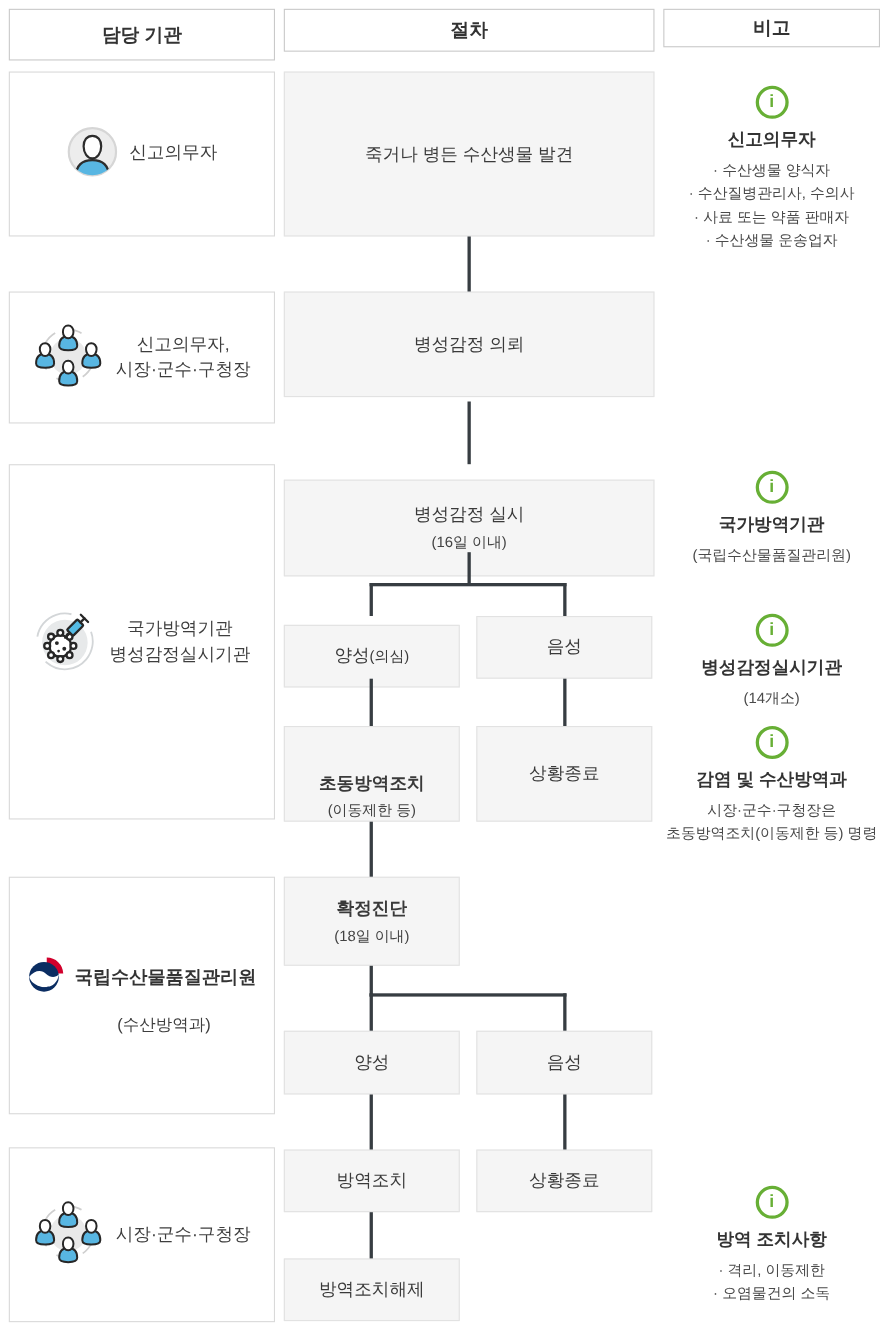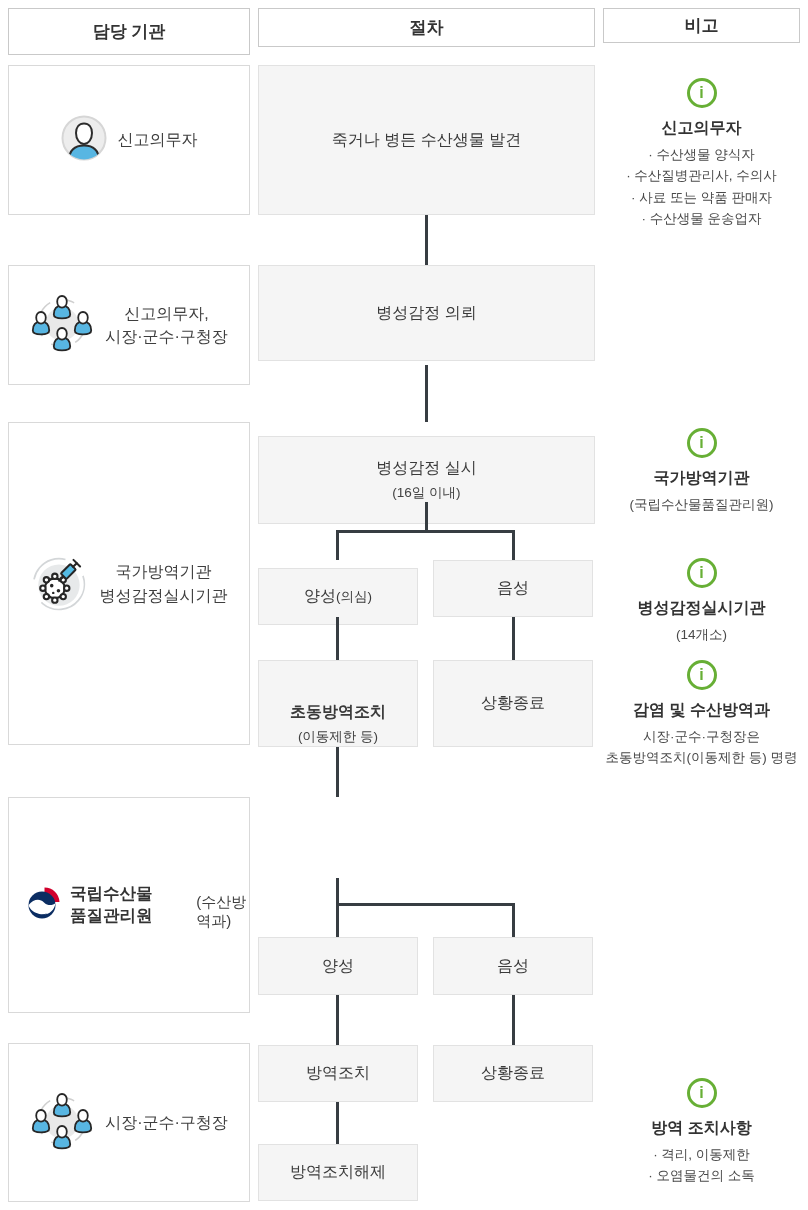--- a/index.html
+++ b/index.html
@@ -7,21 +7,21 @@
     position:relative;width:808px;height:1210px;background:#fff;
     font-family:"Liberation Sans","DejaVu Sans",sans-serif;color:#3a3a3a;overflow:hidden;
   }
   .abs{position:absolute;box-sizing:border-box;}
   
   .hdr{background:#fff;border:1px solid #c9c9c9;display:flex;align-items:center;justify-content:center;
        font-size:17px;font-weight:bold;color:#333;}
   
   .agency{background:#fff;border:1px solid #d9d9d9;display:flex;align-items:center;justify-content:center;gap:11px;}
   .agency .lbl{font-size:16px;color:#3e3e3e;line-height:1.45;text-align:center;}
-  .agency-col{flex-direction:row;gap:0;padding-left:18px;}
+  .agency-col{flex-direction:column;gap:0;}
   .agency-row{display:flex;align-items:center;gap:9px;}
   .agency .ttl{font-size:16.5px;font-weight:bold;color:#333;}
   .agency .dept{font-size:15px;color:#3e3e3e;margin-top:14px;padding-left:40px;}
   
   .proc{background:#f5f5f5;border:1px solid #e2e2e2;display:flex;flex-direction:column;
         align-items:center;justify-content:center;font-size:16px;color:#3a3a3a;text-align:center;}
   .proc .sub{font-size:13.5px;margin-top:5px;color:#424242;}
   .proc .b{font-weight:bold;}
   .inline-sub{font-size:13.5px;}
   
@@ -178,20 +178,24 @@
 
   <div class="abs proc" style="left:258px;top:660px;width:160px;height:87px;justify-content:flex-end;">
     <span class="b">초동방역조치</span>
     <span class="sub">(이동제한 등)</span>
   </div>
 
   <div class="abs proc" style="left:433px;top:660px;width:160px;height:87px;">
     <span>상황종료</span>
   </div>
 
+  <div class="abs proc" style="left:258px;top:797px;width:160px;height:81px;">
+    <span class="b">확정진단</span>
+    <span class="sub">(18일 이내)</span>
+  </div>
 
   <div class="abs proc" style="left:258px;top:937px;width:160px;height:58px;">
     <span>양성</span>
   </div>
 
   <div class="abs proc" style="left:433px;top:937px;width:160px;height:58px;">
     <span>음성</span>
   </div>
 
   <div class="abs proc" style="left:258px;top:1045px;width:160px;height:57px;">

